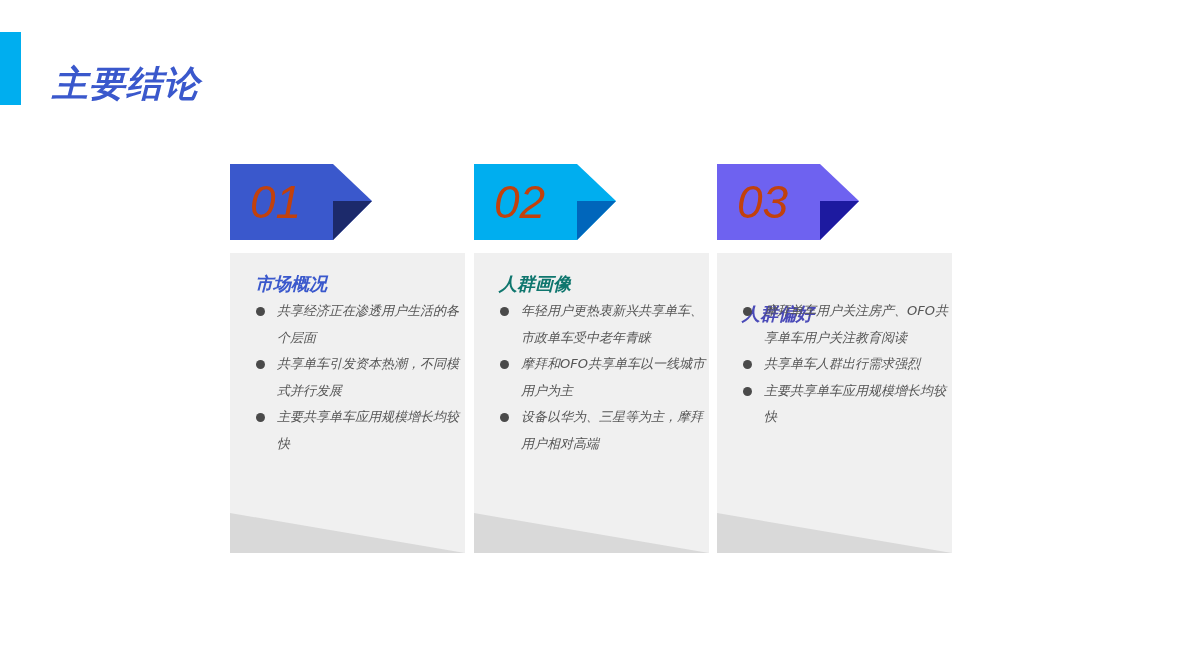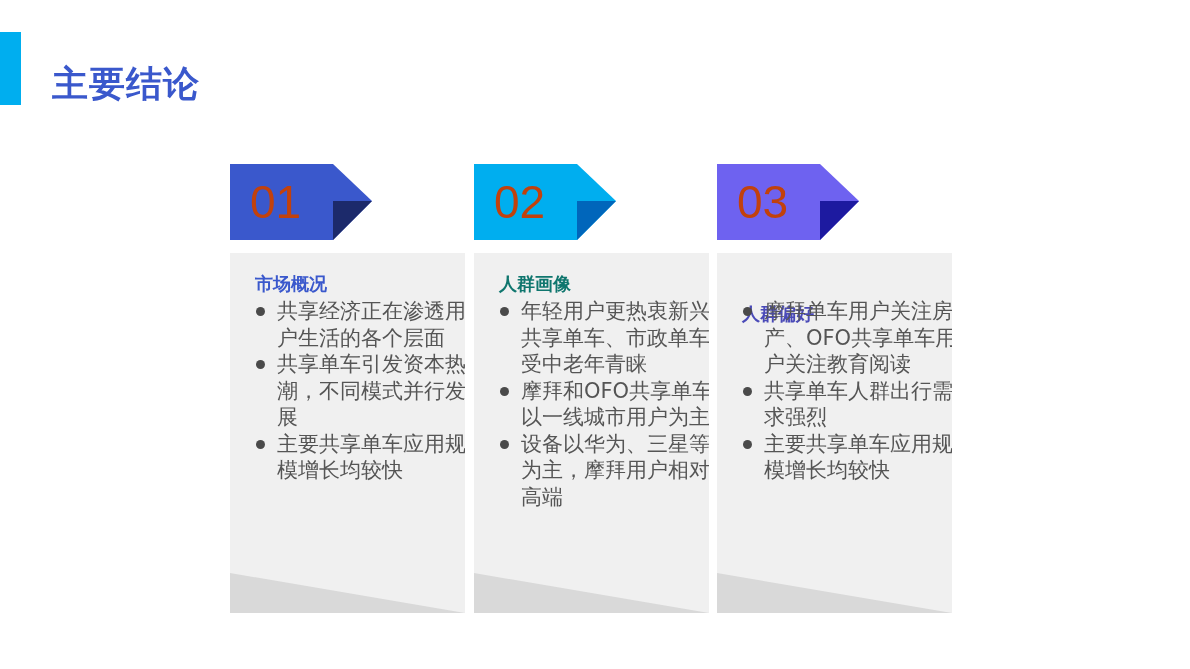--- a/index.html
+++ b/index.html
@@ -9,20 +9,21 @@
       height: 669px;
       background: #ffffff;
       overflow: hidden;
       font-family: "DejaVu Sans", "Liberation Sans", sans-serif;
     }
     .slide {
       position: relative;
       width: 1190px;
       height: 669px;
       background: #ffffff;
+      font-style: italic;
     }
     .accent-bar {
       position: absolute;
       left: 0;
       top: 32px;
       width: 21px;
       height: 73px;
       background: #00aeef;
     }
     .title {
@@ -63,21 +64,21 @@
       font-size: 46px;
       line-height: 56px;
       color: #c2410c;
       font-weight: normal;
     }
     .panel {
       position: absolute;
       left: 0;
       top: 89px;
       width: 235px;
-      height: 360px;
+      height: 300px;
       background: #f0f0f0;
       overflow: hidden;
     }
     .panel svg.corner {
       position: absolute;
       left: 0;
       bottom: 0;
       width: 235px;
       height: 40px;
     }
@@ -94,21 +95,21 @@
       left: 25px;
       top: 45px;
       width: 215px;
       margin: 0;
       padding: 0;
       list-style: none;
     }
     .bullets li {
       position: relative;
       padding-left: 22px;
-      font-size: 21px;
+      font-size: 13px;
       line-height: 26.5px;
       color: #555555;
     }
     .bullet-dot {
       position: absolute;
       left: 1px;
       top: 9px;
       width: 9px;
       height: 9px;
       border-radius: 50%;

